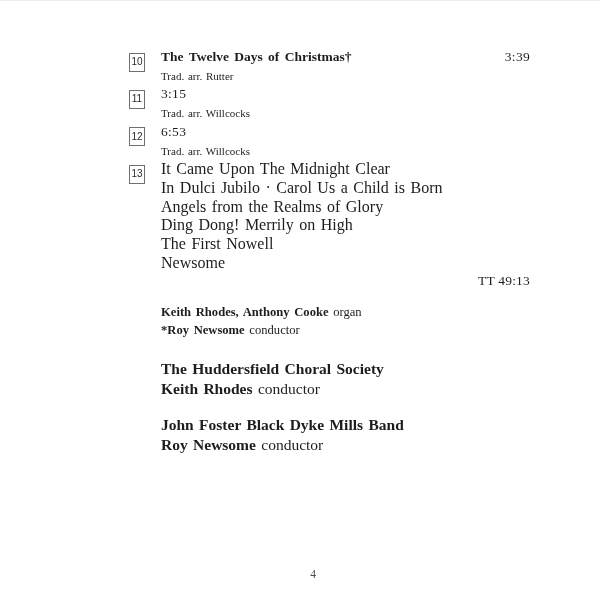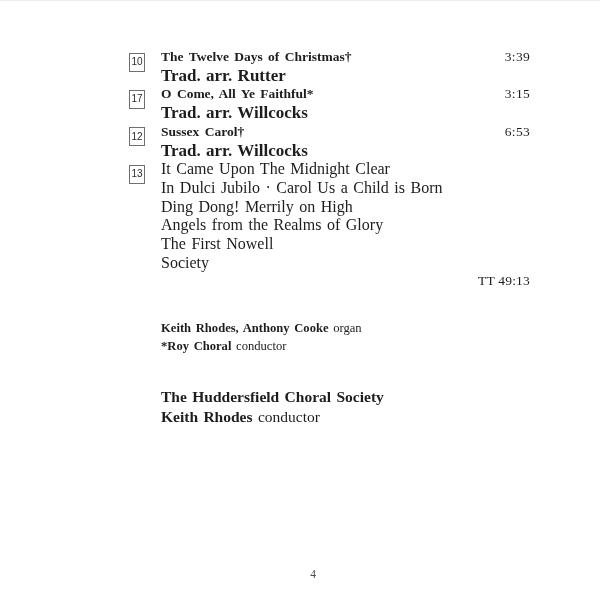--- a/index.html
+++ b/index.html
@@ -41,33 +41,33 @@
     justify-content: space-between;
     align-items: center;
     line-height: 18.7px;
   }
   .track-title {
     font-weight: bold;
     font-size: 13.5px;
     word-spacing: 2px;
   }
   .track-time { font-size: 13.5px; letter-spacing: 0.3px; }
-  .arranger { font-size: 17px; line-height: 18.7px; word-spacing: 1px; font-weight: bold; }
+  .arranger { font-size: 11px; line-height: 18.7px; word-spacing: 1px; }
   .movement { font-size: 16px; line-height: 18.7px; word-spacing: 1.5px; }
   .tt-line {
     text-align: right;
     font-weight: normal;
     font-size: 13.5px;
     line-height: 18.7px;
     letter-spacing: 0.2px;
   }
-  .performers { margin-top: 28px; padding-left: 32px; }
+  .performers { margin-top: 12px; padding-left: 32px; }
   .perf-line { font-size: 12.6px; line-height: 18px; word-spacing: 1.5px; }
   .bold { font-weight: bold; }
-  .ensembles { margin-top: 32px; padding-left: 32px; }
+  .ensembles { margin-top: 20px; padding-left: 32px; }
   .ens-block { margin-bottom: 17px; }
   .ens-name { font-weight: bold; font-size: 15.5px; line-height: 19.5px; word-spacing: 1.5px; }
   .ens-dir { font-size: 15.5px; line-height: 19.5px; word-spacing: 1.5px; }
   .page-num {
     position: absolute;
     top: 567px;
     left: 26px;
     right: 0;
     text-align: center;
     font-size: 11.5px;
@@ -88,68 +88,70 @@
         <div class="title-line">
           <span class="track-title">The Twelve Days of Christmas†</span>
           <span class="track-time">3:39</span>
         </div>
         <div class="arranger">Trad. arr. Rutter</div>
       </div>
     </div>
 
     <div class="track-row">
       <div class="num-col">
-        <span class="num-box">17</span>
+        <span class="num-box">11</span>
       </div>
       <div class="track-main">
         <div class="title-line">
-          <span class="track-title">O Come, All Ye Faithful*</span>
           <span class="track-time">3:15</span>
         </div>
         <div class="arranger">Trad. arr. Willcocks</div>
       </div>
     </div>
 
     <div class="track-row">
       <div class="num-col">
         <span class="num-box">12</span>
       </div>
       <div class="track-main">
         <div class="title-line">
-          <span class="track-title">Sussex Carol†</span>
           <span class="track-time">6:53</span>
         </div>
         <div class="arranger">Trad. arr. Willcocks</div>
       </div>
     </div>
 
     <div class="track-row">
       <div class="num-col">
         <span class="num-box">13</span>
       </div>
       <div class="track-main">
         <div class="movement">It Came Upon The Midnight Clear</div>
         <div class="movement">In Dulci Jubilo ·  Carol Us a Child is Born</div>
+        <div class="movement">Angels from the Realms of Glory</div>
         <div class="movement">Ding Dong! Merrily on High</div>
-        <div class="movement">Angels from the Realms of Glory</div>
         <div class="movement">The First Nowell</div>
-        <div class="movement">Society</div>
+        <div class="movement">Newsome</div>
       </div>
     </div>
 
     <div class="tt-line">TT 49:13</div>
 
     <div class="performers">
       <div class="perf-line"><span class="bold">Keith Rhodes, Anthony Cooke</span> <span>organ</span></div>
-      <div class="perf-line"><span class="bold">*Roy Choral</span> <span>conductor</span></div>
+      <div class="perf-line"><span class="bold">*Roy Newsome</span> <span>conductor</span></div>
     </div>
 
     <div class="ensembles">
       <div class="ens-block">
         <div class="ens-name">The Huddersfield Choral Society</div>
         <div class="ens-dir"><span class="bold">Keith Rhodes</span> <span>conductor</span></div>
+      </div>
+      <div class="ens-block">
+        <div class="ens-name">John Foster Black Dyke Mills Band</div>
+        <div class="ens-dir"><span class="bold">Roy Newsome</span> <span>conductor</span></div>
       </div>
     </div>
 
   </div>
 
   <div class="page-num">4</div>
 </div>
 
 </body></html>

